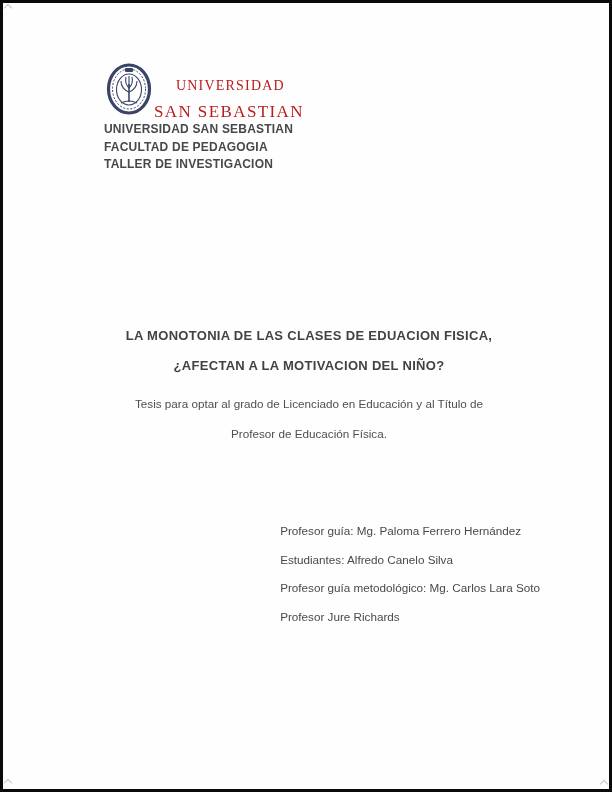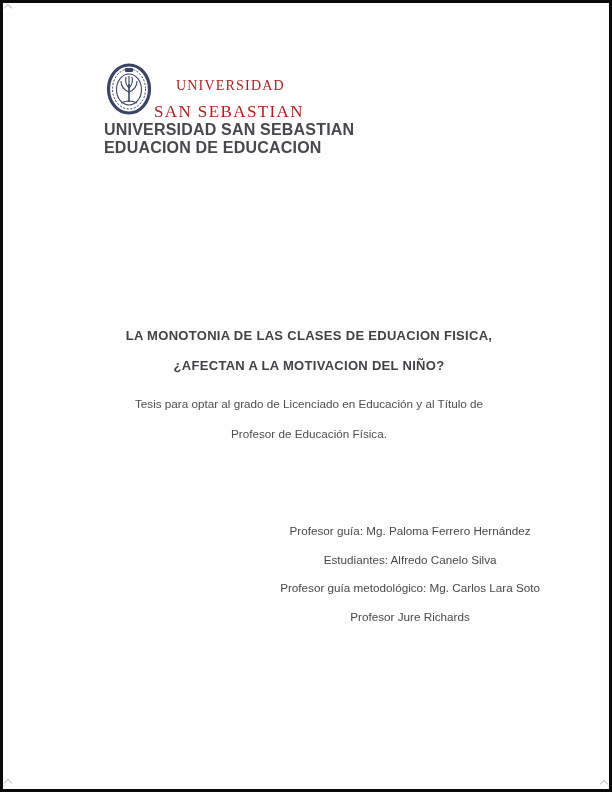--- a/index.html
+++ b/index.html
@@ -18,32 +18,32 @@
   .mark-br{right:2px;bottom:2px;}
 
   
   .logo{position:absolute;left:103px;top:59px;width:230px;height:58px;}
   .seal{position:absolute;left:0;top:0;width:46px;height:54px;}
   .wordmark{position:absolute;left:48px;top:17px;color:#b91c1c;font-family:"Liberation Serif",serif;line-height:1;}
   .wordmark .wm1{font-size:14px;letter-spacing:1.2px;margin-left:22px;}
   .wordmark .wm2{font-size:17px;letter-spacing:1.4px;margin-top:10px;}
 
   
-  .header{position:absolute;left:101px;top:118px;color:#46484c;font-weight:bold;font-size:16px;line-height:17.5px;letter-spacing:.2px;}
+  .header{position:absolute;left:101px;top:118px;color:#46484c;font-weight:bold;font-size:12px;line-height:17.5px;letter-spacing:.2px;}
 
   
   .title{position:absolute;left:0;top:325px;width:612px;text-align:center;color:#414246;font-weight:bold;font-size:13px;letter-spacing:.3px;}
   .title .t2{margin-top:15px;}
 
   
   .subtitle{position:absolute;left:0;top:394px;width:612px;text-align:center;color:#4e4f52;font-size:11.7px;}
   .subtitle .s2{margin-top:17px;}
 
   
-  .credits{position:absolute;right:69px;top:514px;text-align:center;color:#48494c;font-size:11.7px;line-height:28.6px;}
+  .credits{position:absolute;right:69px;top:514px;text-align:left;color:#48494c;font-size:11.7px;line-height:28.6px;}
 </style>
 </head>
 <body>
 
 <div class="page">
 
   <div class="notch notch-tl"></div>
   <div class="notch notch-bl"></div>
   <div class="corner-mark mark-tl"></div>
   <div class="corner-mark mark-bl"></div>
@@ -64,21 +64,22 @@
       </svg>
     </span>
     <div class="wordmark">
       <div class="wm1">UNIVERSIDAD</div>
       <div class="wm2">SAN SEBASTIAN</div>
     </div>
   </div>
 
   <div class="header">
     <div>UNIVERSIDAD SAN SEBASTIAN</div>
-    <div>EDUACION DE EDUCACION</div>
+    <div>FACULTAD DE PEDAGOGIA</div>
+    <div>TALLER DE INVESTIGACION</div>
   </div>
 
   <div class="title">
     <div class="t1">LA MONOTONIA DE LAS CLASES DE EDUACION FISICA,</div>
     <div class="t2">¿AFECTAN A LA MOTIVACION DEL NIÑO?</div>
   </div>
 
   <div class="subtitle">
     <div class="s1">Tesis para optar al grado de Licenciado en Educación y al Título de</div>
     <div class="s2">Profesor de Educación Física.</div>

